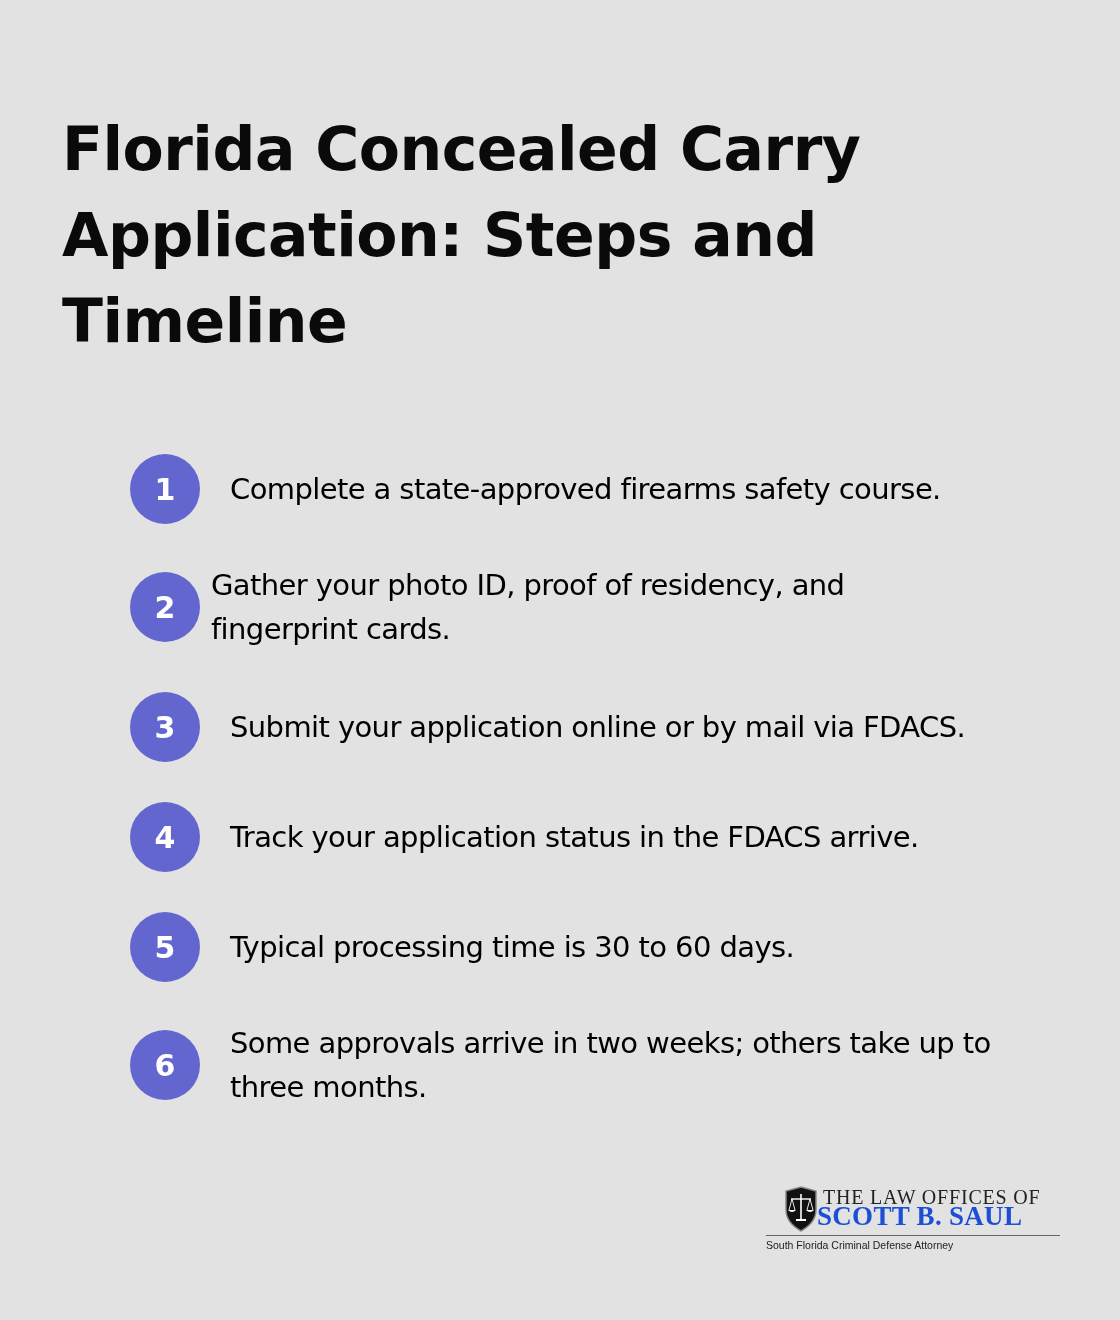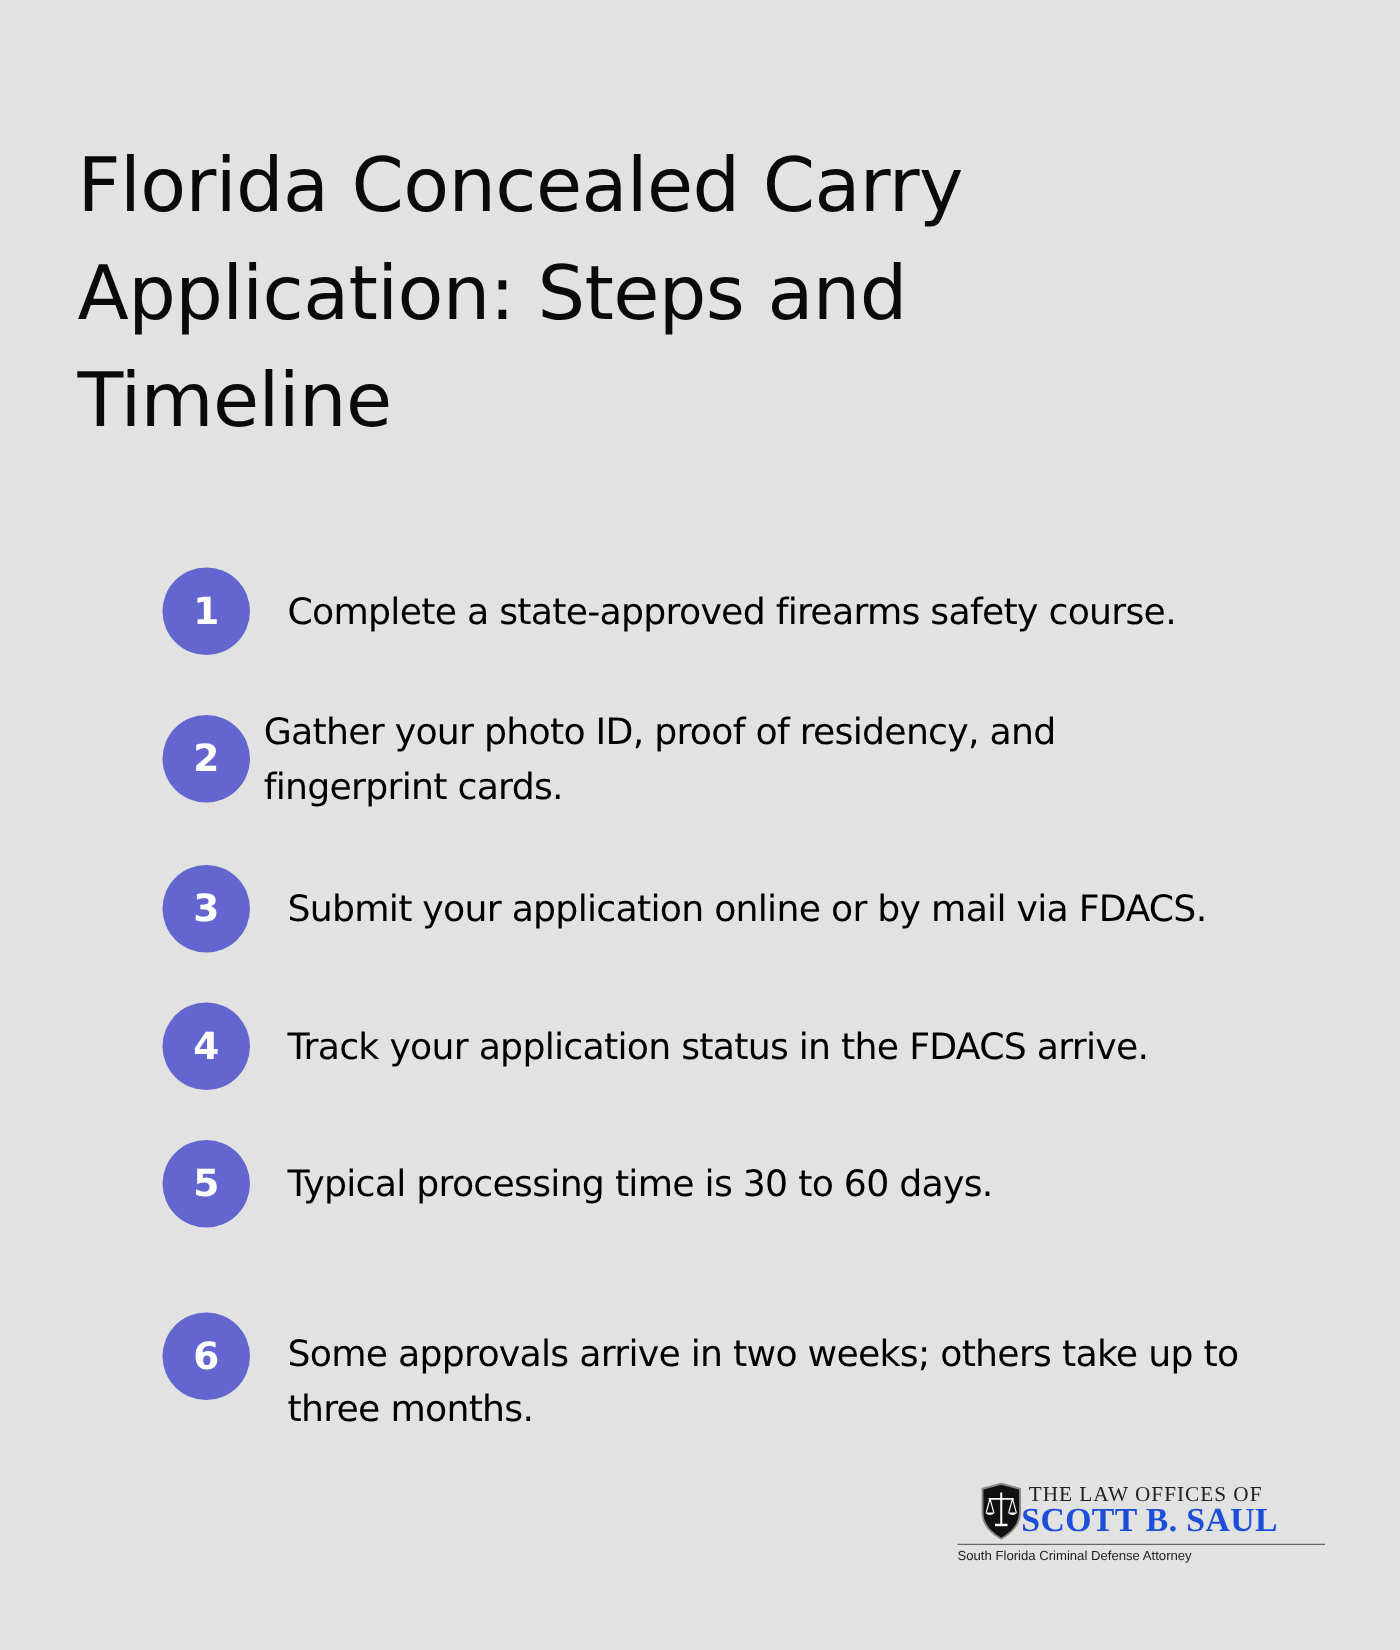--- a/index.html
+++ b/index.html
@@ -8,21 +8,21 @@
     background: #e1e2e1;
     font-family: "DejaVu Sans", sans-serif;
     color: #0a0a0a;
     position: relative;
     overflow: hidden;
   }
   .title {
     position: absolute; left: 62px; top: 106px;
     width: 860px;
     font-family: "DejaVu Sans", sans-serif;
-    font-weight: normal;
+    font-weight: bold;
     font-size: 60px;
     line-height: 86px;
     letter-spacing: -0.5px;
     margin: 0;
   }
   .steps { position: absolute; left: 130px; top: 0; width: 930px; }
   .step { position: absolute; left: 0; width: 930px; display: flex; align-items: center; }
   .badge {
     flex: 0 0 70px; width: 70px; height: 70px; border-radius: 50%;
     background: #6466d0; color: #fff;
@@ -32,21 +32,21 @@
   .step-text {
     margin-left: 30px;
     font-family: "DejaVu Sans", sans-serif;
     font-size: 29px; line-height: 44px; letter-spacing: -0.6px;
     color: #000000;
   }
   .logo { position: absolute; left: 766px; top: 1184px; width: 294px; height: 72px; }
   .shield { position: absolute; left: 18px; top: 2px; }
   .logo-line1 {
     position: absolute; left: 57px; top: 2px;
-    font-family: "Liberation Serif", serif; font-size: 17px; letter-spacing: 0.8px;
+    font-family: "Liberation Serif", serif; font-size: 20px; letter-spacing: 0.8px;
     color: #222; white-space: nowrap;
   }
   .logo-line2 {
     position: absolute; left: 51px; top: 17px;
     font-family: Liberation Serif, serif; font-weight: bold; font-size: 27px; letter-spacing: 0.3px;
     color: #1d4ed8; white-space: nowrap;
   }
   .logo-rule { position: absolute; left: 0; top: 51px; width: 294px; height: 1px; background: #666; }
   .logo-tag {
     position: absolute; left: 0; top: 55px; width: 294px; text-align: left;
@@ -74,21 +74,21 @@
   <div class="step" style="top:802px;">
     <div class="badge">4</div>
     <div class="step-text" style="width:820px;">Track your application status in the FDACS arrive.</div>
   </div>
   <div class="step" style="top:912px;">
     <div class="badge">5</div>
     <div class="step-text" style="width:820px;">Typical processing time is 30 to 60 days.</div>
   </div>
   <div class="step" style="top:1021px;">
     <div class="badge">6</div>
-    <div class="step-text" style="width:830px;margin-top:40px;">Some approvals arrive in two weeks; others take up to three months.</div>
+    <div class="step-text" style="width:830px;">Some approvals arrive in two weeks; others take up to three months.</div>
   </div>
 </div>
 
 <div class="logo">
   <svg class="shield" width="34" height="46" viewBox="0 0 34 46">
     <path d="M17 1 L32 5 L32 24 C32 35 24 41 17 45 C10 41 2 35 2 24 L2 5 Z" fill="#111" stroke="#888" stroke-width="1.5"></path>
     <line x1="17" y1="8" x2="17" y2="34" stroke="#fff" stroke-width="1.6"></line>
     <line x1="7" y1="13" x2="27" y2="13" stroke="#fff" stroke-width="1.4"></line>
     <path d="M8 13 L5 24 M8 13 L11 24" stroke="#fff" stroke-width="0.9" fill="none"></path>
     <path d="M4 24 Q8 28 12 24 Z" fill="#fff"></path>

